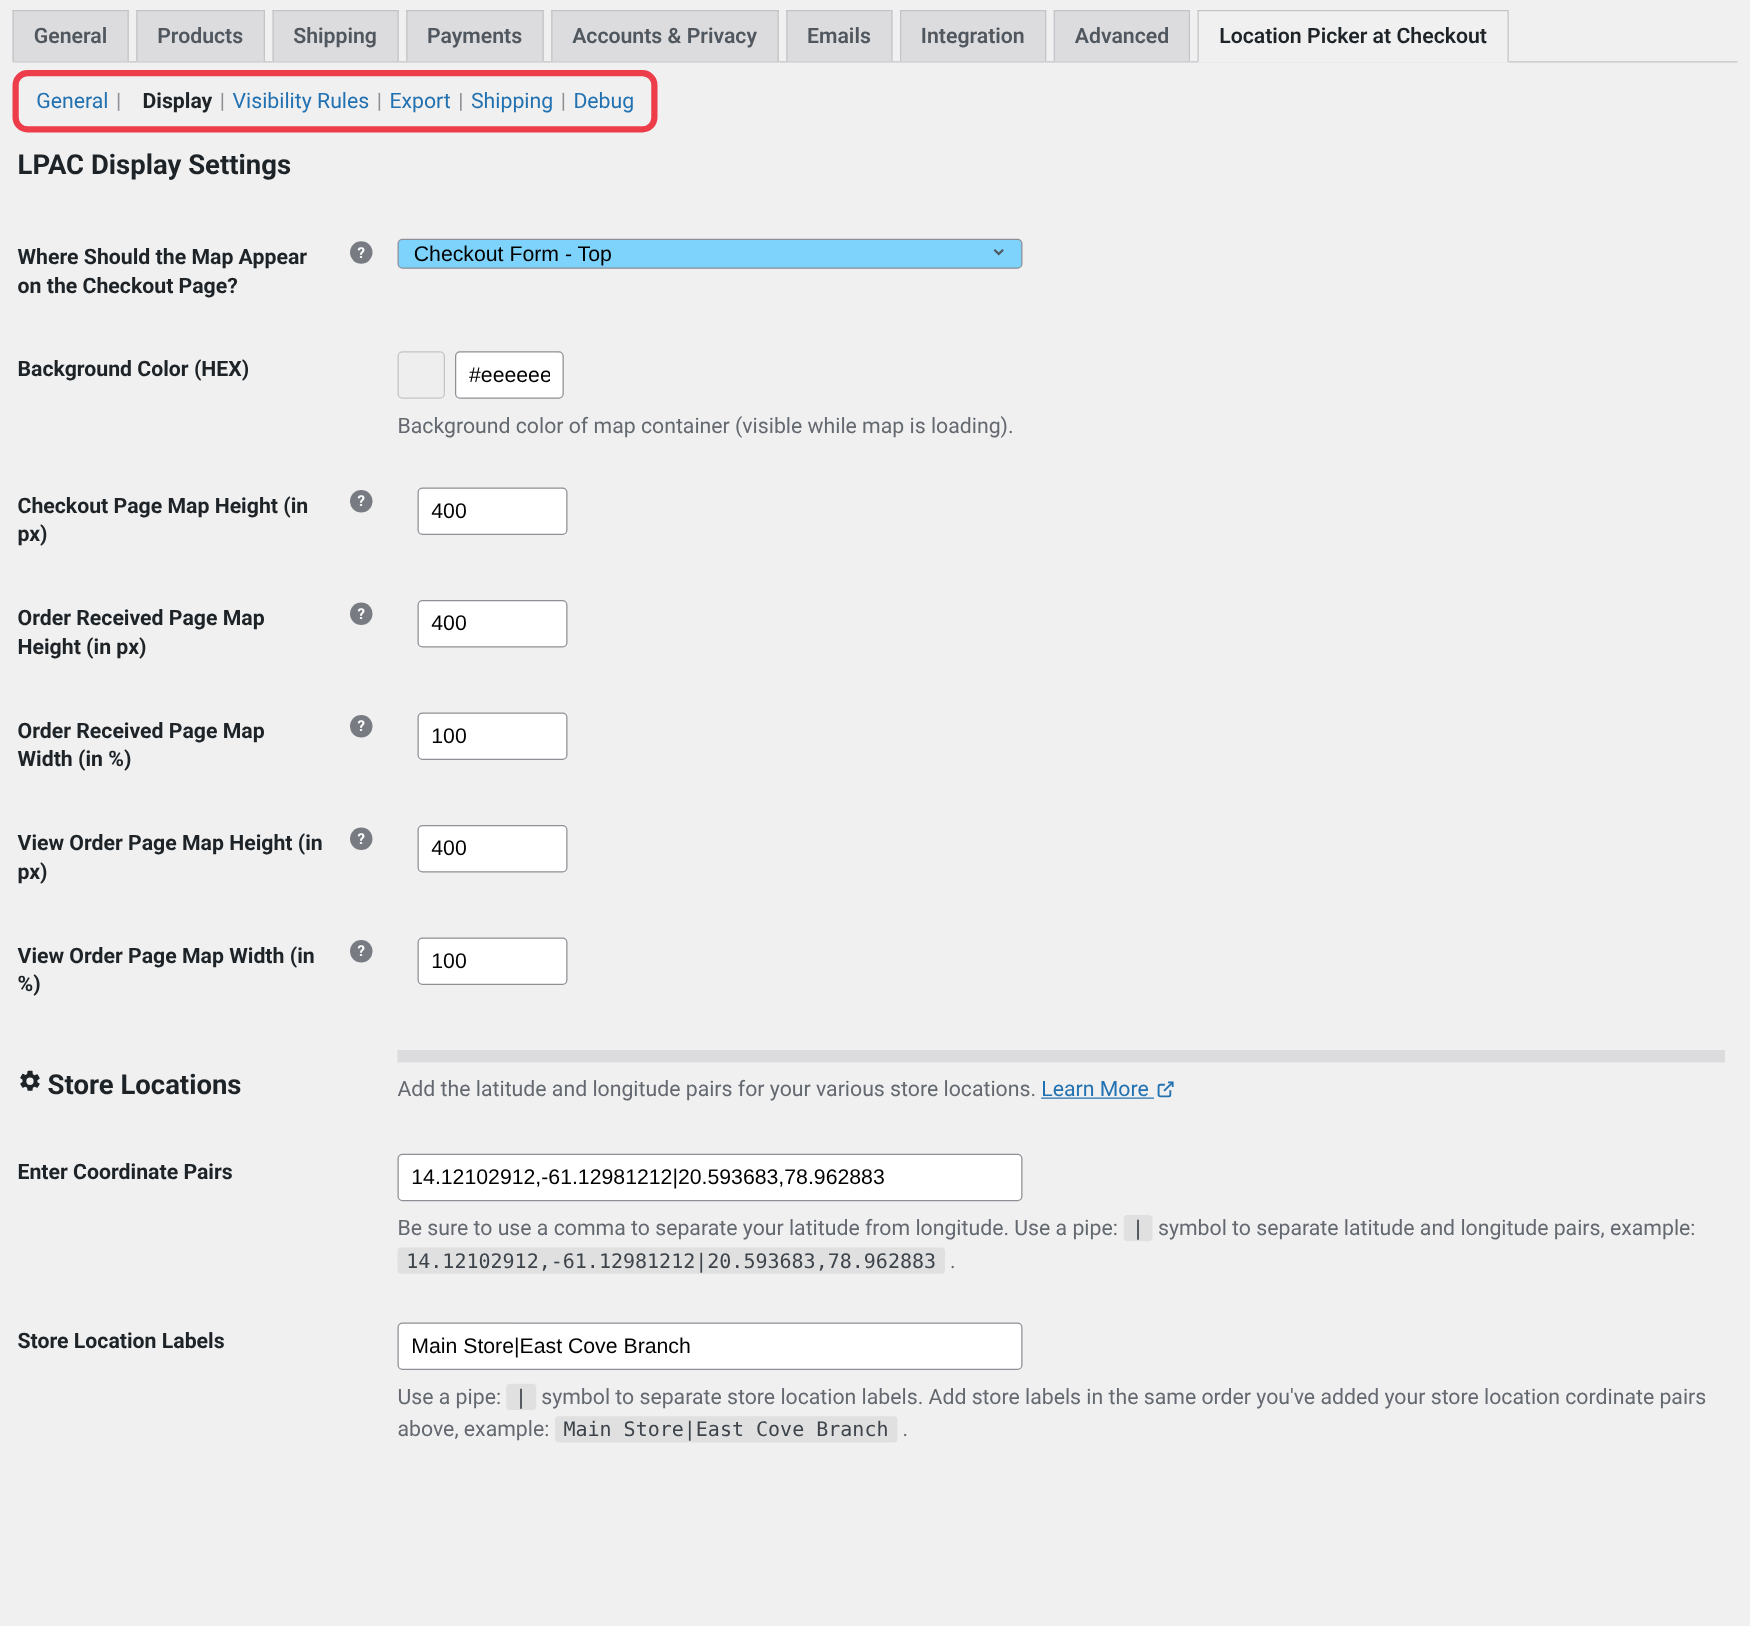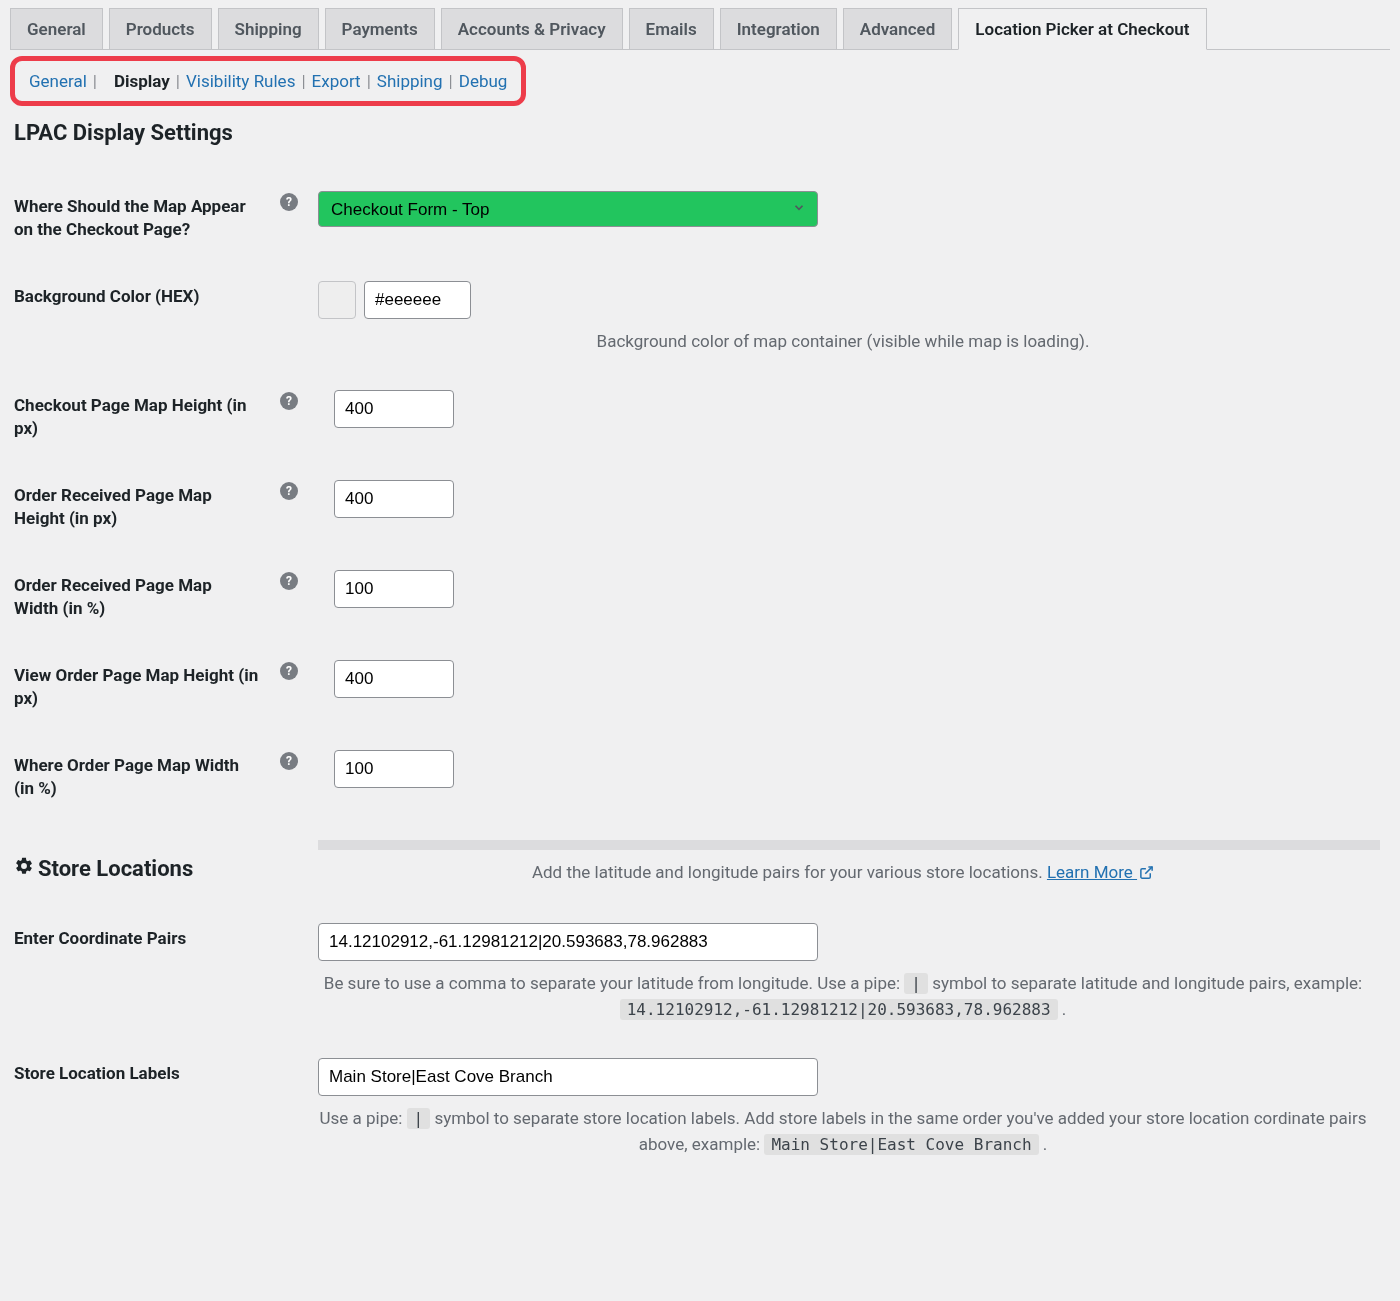--- a/index.html
+++ b/index.html
@@ -103,24 +103,24 @@
     justify-content: center;
     font-weight: 700;
   }
 
   .select-wrap {
     position: relative;
     width: 500px;
   }
   .select-wrap select {
     width: 100%;
-    height: 36px;
+    height: 24px;
     border: 1px solid #8c8f94;
     border-radius: 4px;
-    background: #22c55e;
+    background: #7dd3fc;
     padding: 0 34px 0 12px;
     font-size: 17px;
     appearance: none;
     -webkit-appearance: none;
   }
   .select-wrap .chev {
     position: absolute;
     right: 12px; top: 50%;
     transform: translateY(-50%);
     pointer-events: none;
@@ -145,34 +145,33 @@
     font-size: 17px;
   }
   .color-row { display: flex; align-items: center; gap: 8px; }
   .color-swatch {
     width: 38px; height: 38px;
     border: 1px solid #c3c4c7;
     border-radius: 4px;
     background: #eeeeee;
   }
   .color-text {
-    width: 107px;
+    width: 87px;
     height: 38px;
     border: 1px solid #8c8f94;
     border-radius: 4px;
     padding: 0 10px;
     font-size: 17px;
   }
   p.description {
     color: #646970;
     font-size: 17px;
     margin: 10px 0 0 0;
     line-height: 1.5;
     max-width: 1050px;
-    text-align: center;
   }
   code.inline {
     background: #e0e0e0;
     padding: 1px 7px;
     border-radius: 3px;
     font-family: Menlo, Consolas, monospace;
     font-size: 16px;
     color: #3c434a;
   }
 
@@ -281,21 +280,21 @@
       <td><input type="text" class="small" value="100" style=""></td>
     </tr>
 
     <tr>
       <th>View Order Page Map Height (in px)</th>
       <td class="helpcell"><span class="help-icon">?</span></td>
       <td><input type="text" class="small" value="400" style=""></td>
     </tr>
 
     <tr>
-      <th>Where Order Page Map Width (in %)</th>
+      <th>View Order Page Map Width (in %)</th>
       <td class="helpcell"><span class="help-icon">?</span></td>
       <td><input type="text" class="small" value="100" style=""></td>
     </tr>
 
     <tr class="section-row">
       <th style="vertical-align:bottom;">
         <h3>
           <span>
             <svg width="20" height="20" viewBox="0 0 24 24" fill="#1d2327">
                   <path d="M19.14,12.94a7.14,7.14,0,0,0,.05-.94,7.14,7.14,0,0,0-.05-.94l2.03-1.58a.5.5,0,0,0,.12-.64l-1.92-3.32a.5.5,0,0,0-.61-.22l-2.39,1a7.03,7.03,0,0,0-1.62-.94l-.36-2.54A.5.5,0,0,0,13.9,2h-3.8a.5.5,0,0,0-.49.42L9.25,4.96a7.03,7.03,0,0,0-1.62.94l-2.39-1a.5.5,0,0,0-.61.22L2.71,8.44a.5.5,0,0,0,.12.64l2.03,1.58a7.14,7.14,0,0,0-.05.94,7.14,7.14,0,0,0,.05.94L2.83,14.12a.5.5,0,0,0-.12.64l1.92,3.32a.5.5,0,0,0,.61.22l2.39-1a7.03,7.03,0,0,0,1.62.94l.36,2.54a.5.5,0,0,0,.49.42h3.8a.5.5,0,0,0,.49-.42l.36-2.54a7.03,7.03,0,0,0,1.62-.94l2.39,1a.5.5,0,0,0,.61-.22l1.92-3.32a.5.5,0,0,0-.12-.64ZM12,15.5A3.5,3.5,0,1,1,15.5,12,3.5,3.5,0,0,1,12,15.5Z"></path>

